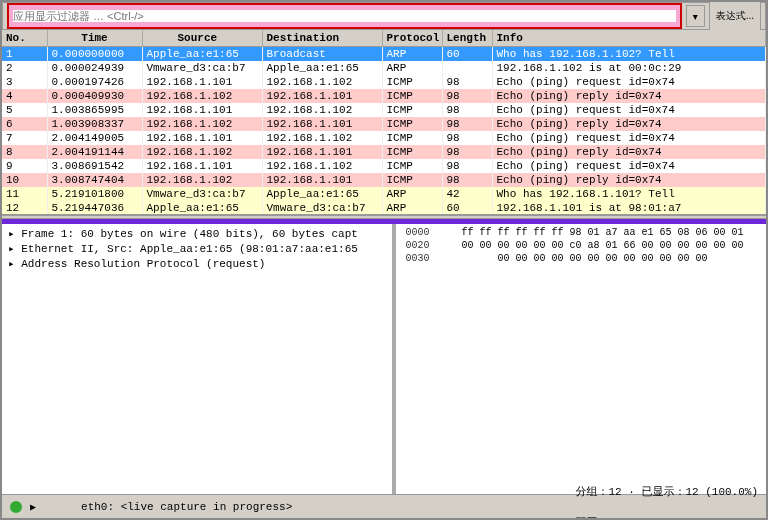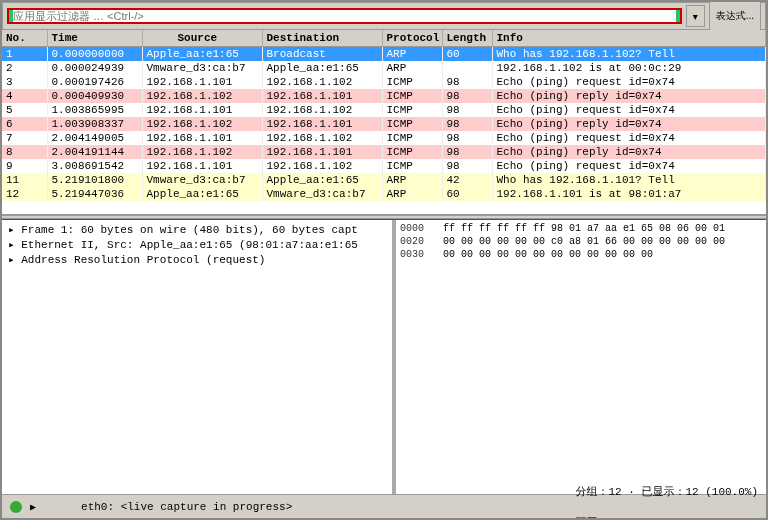--- a/index.html
+++ b/index.html
@@ -22,22 +22,22 @@
       border: 1px solid #999;
       padding: 2px 4px;
       height: 28px;
       gap: 4px;
     }
     .filter-input-wrap {
       flex: 1;
       display: flex;
       align-items: center;
       border: 2px solid #cc0000;
-      background: #22c55e;
-      height: 16px;
+      background: #f9a8d4;
+      height: 26px;
       padding: 0 4px;
     }
     .filter-input {
       border: none;
       outline: none;
       font-size: 11px;
       background: white;
       flex: 1;
       color: #666;
     }
@@ -79,21 +79,21 @@
     }
     .packet-table thead th {
       text-align: left;
       padding: 2px 4px;
       font-weight: bold;
       font-size: 11px;
       border-right: 1px solid #aaa;
       cursor: pointer;
     }
     .packet-table th:nth-child(1) { width: 45px; }
-    .packet-table th:nth-child(2) { width: 95px; }
+    .packet-table th:nth-child(2) { width: 95px; text-align: center; }
     .packet-table th:nth-child(3) { width: 120px; padding-left: 35px; }
     .packet-table th:nth-child(4) { width: 120px; }
     .packet-table th:nth-child(5) { width: 60px; }
     .packet-table th:nth-child(6) { width: 50px; }
     .packet-table th:nth-child(7) { width: auto; }
 
     .packet-table tbody tr td {
       padding: 1px 4px;
       font-size: 11px;
       white-space: nowrap;
@@ -117,21 +117,22 @@
       border-top: 1px solid #999;
       border-bottom: 1px solid #999;
       cursor: ns-resize;
     }
 
     
     .bottom-pane {
       display: flex;
       flex: 1;
       min-height: 0;
-      border-top: 1px solid #6d28d9;
+      border-top: 5px solid #6d28d9;
+      text-align: center;
     }
 
     
     .packet-details {
       flex: 1;
       background: white;
       overflow-y: auto;
       border-right: 4px solid #aaa;
       padding: 2px 0;
     }
@@ -307,20 +308,29 @@
           </tr>
           <tr class="row-white">
             <td>9</td>
             <td>3.008691542</td>
             <td>192.168.1.101</td>
             <td>192.168.1.102</td>
             <td>ICMP</td>
             <td>98</td>
             <td>Echo (ping) request  id=0x74</td>
           </tr>
+          <tr class="row-pink">
+            <td>10</td>
+            <td>3.008747404</td>
+            <td>192.168.1.102</td>
+            <td>192.168.1.101</td>
+            <td>ICMP</td>
+            <td>98</td>
+            <td>Echo (ping) reply    id=0x74</td>
+          </tr>
           <tr class="row-yellow">
             <td>11</td>
             <td>5.219101800</td>
             <td>Vmware_d3:ca:b7</td>
             <td>Apple_aa:e1:65</td>
             <td>ARP</td>
             <td>42</td>
             <td>Who has 192.168.1.101? Tell</td>
           </tr>
           <tr class="row-yellow">

